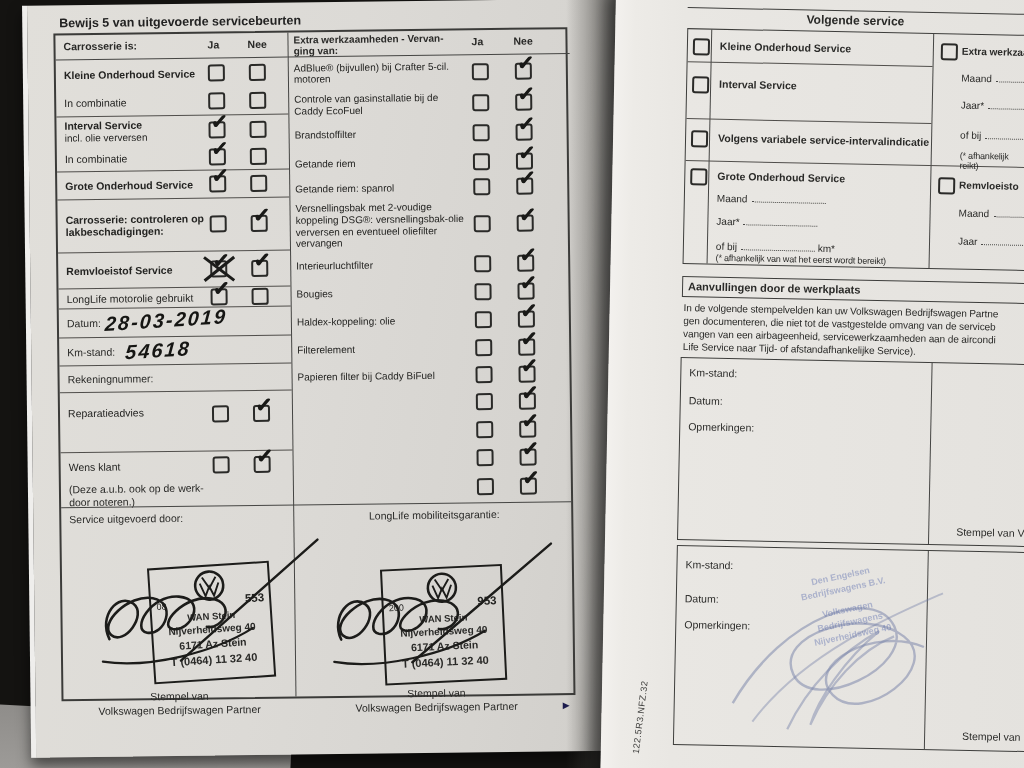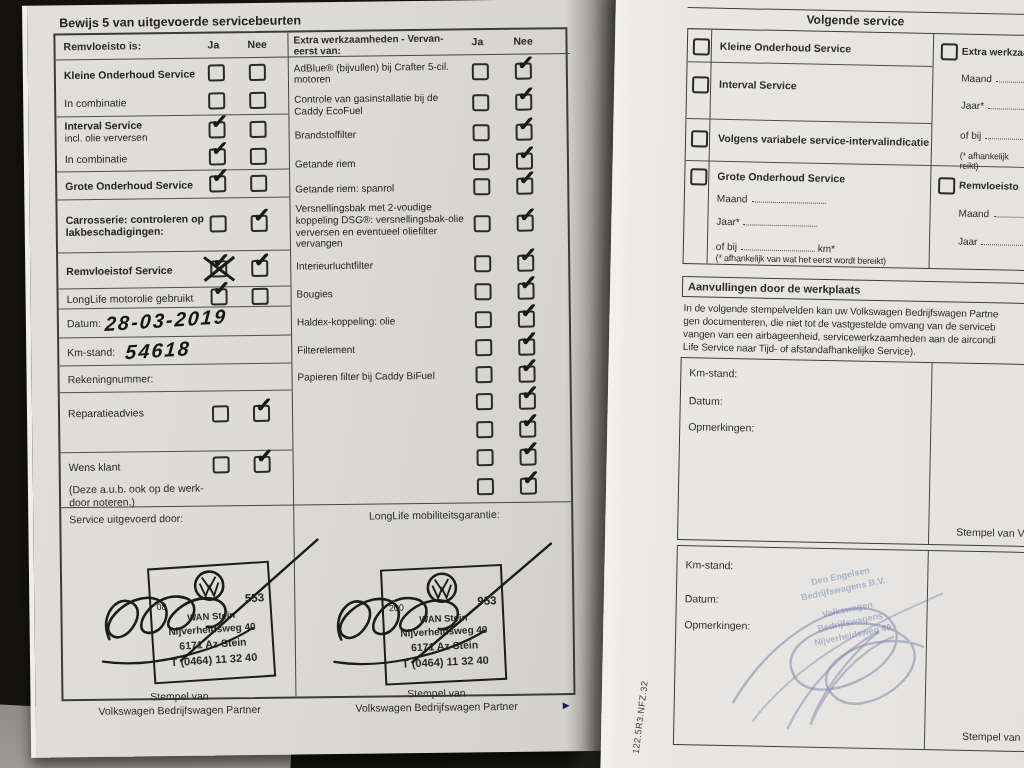--- a/index.html
+++ b/index.html
@@ -128,21 +128,21 @@
 <div class="surface-wedge"></div>
 
 <div class="left-page">
   <div class="lp-title">Bewijs 5 van uitgevoerde servicebeurten</div>
 
   <div class="lp-table">
     <div class="vdiv"></div>
 
     <div class="colA">
       <div class="hdr">
-        <span class="h-label">Remvloeisto is:</span>
+        <span class="h-label">Carrosserie is:</span>
         <span class="h-ja">Ja</span>
         <span class="h-nee">Nee</span>
       </div>
 
       <div class="row" style="height:30px">
         <div class="lbl b">Kleine Onderhoud Service</div>
         <span class="cb cbJa"></span>
         <span class="cb cbNee"></span>
       </div>
       <div class="row line" style="height:27px">
@@ -231,21 +231,21 @@
           <span>(Deze a.u.b. ook op de werk-</span><br>
           <span>door noteren.)</span>
         </div>
       </div>
     </div>
 
     <div class="colB">
       <div class="hdr">
         <span class="h-label2">
           <span>Extra werkzaamheden - Vervan-</span><br>
-          <span>eerst van:</span>
+          <span>ging van:</span>
         </span>
         <span class="h-ja">Ja</span>
         <span class="h-nee">Nee</span>
       </div>
 
       <div class="row" style="height:33px">
         <div class="lbl">AdBlue® (bijvullen) bij Crafter 5-cil. motoren</div>
         <span class="cb cbJa"></span>
         <span class="cb cbNee">
             <span class="tick">✓</span>

